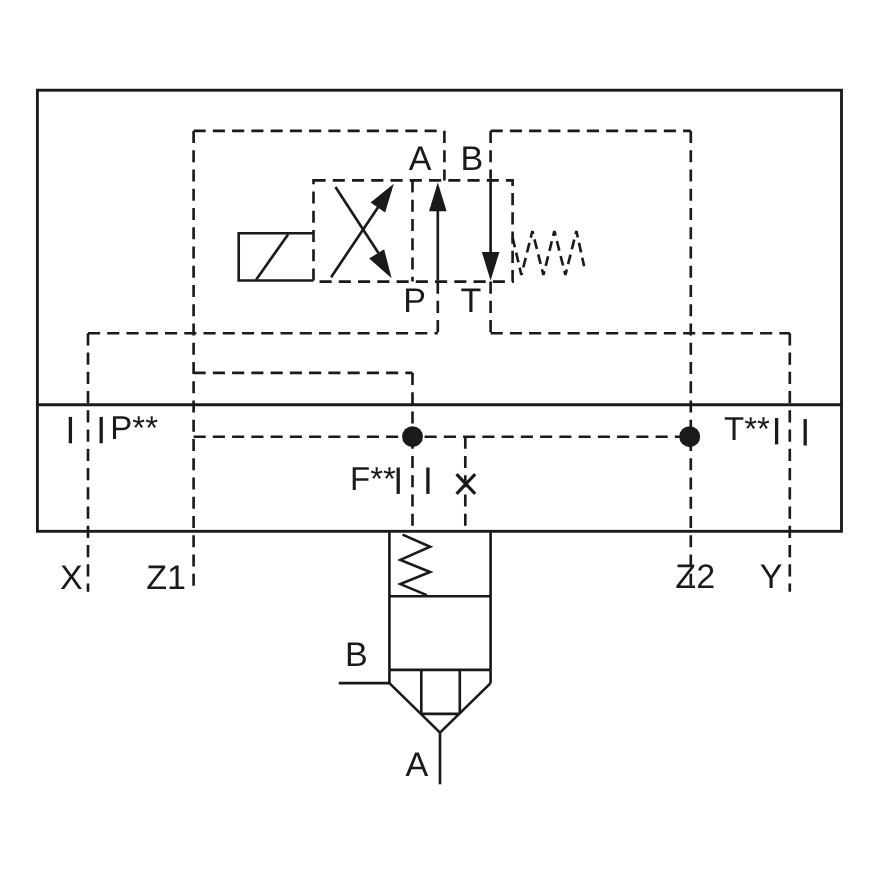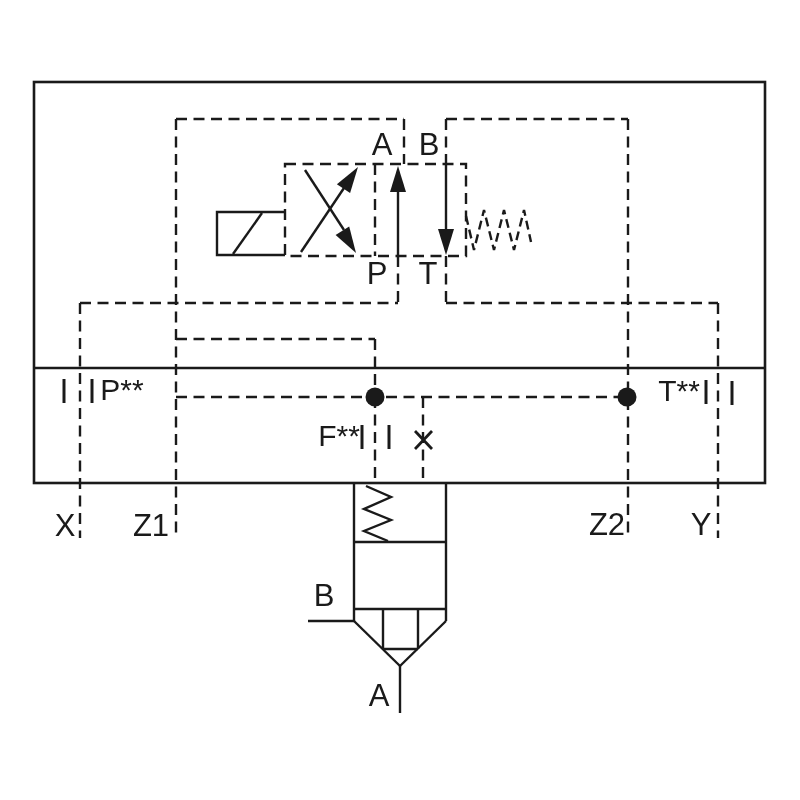--- a/index.html
+++ b/index.html
@@ -117,19 +117,19 @@
   <div class="lbl" style="left:429px;top:144px">B</div>
   <div class="lbl" style="left:377px;top:273px">P</div>
   <div class="lbl" style="left:428px;top:273px">T</div>
 
   <div class="lbl small" style="left:122px;top:390px">P**</div>
   <div class="lbl small" style="left:679px;top:391px">T**</div>
   <div class="lbl small" style="left:339px;top:436px">F**</div>
 
   <div class="lbl" style="left:65px;top:525px">X</div>
   <div class="lbl" style="left:151px;top:525px">Z1</div>
-  <div class="lbl" style="left:607px;top:524px">Z2</div>
+  <div class="lbl" style="left:632px;top:524px">Z2</div>
   <div class="lbl" style="left:701px;top:524px">Y</div>
 
   <div class="lbl" style="left:324px;top:595px">B</div>
   <div class="lbl" style="left:379px;top:695px">A</div>
 
 </div>
 
 </body></html>

